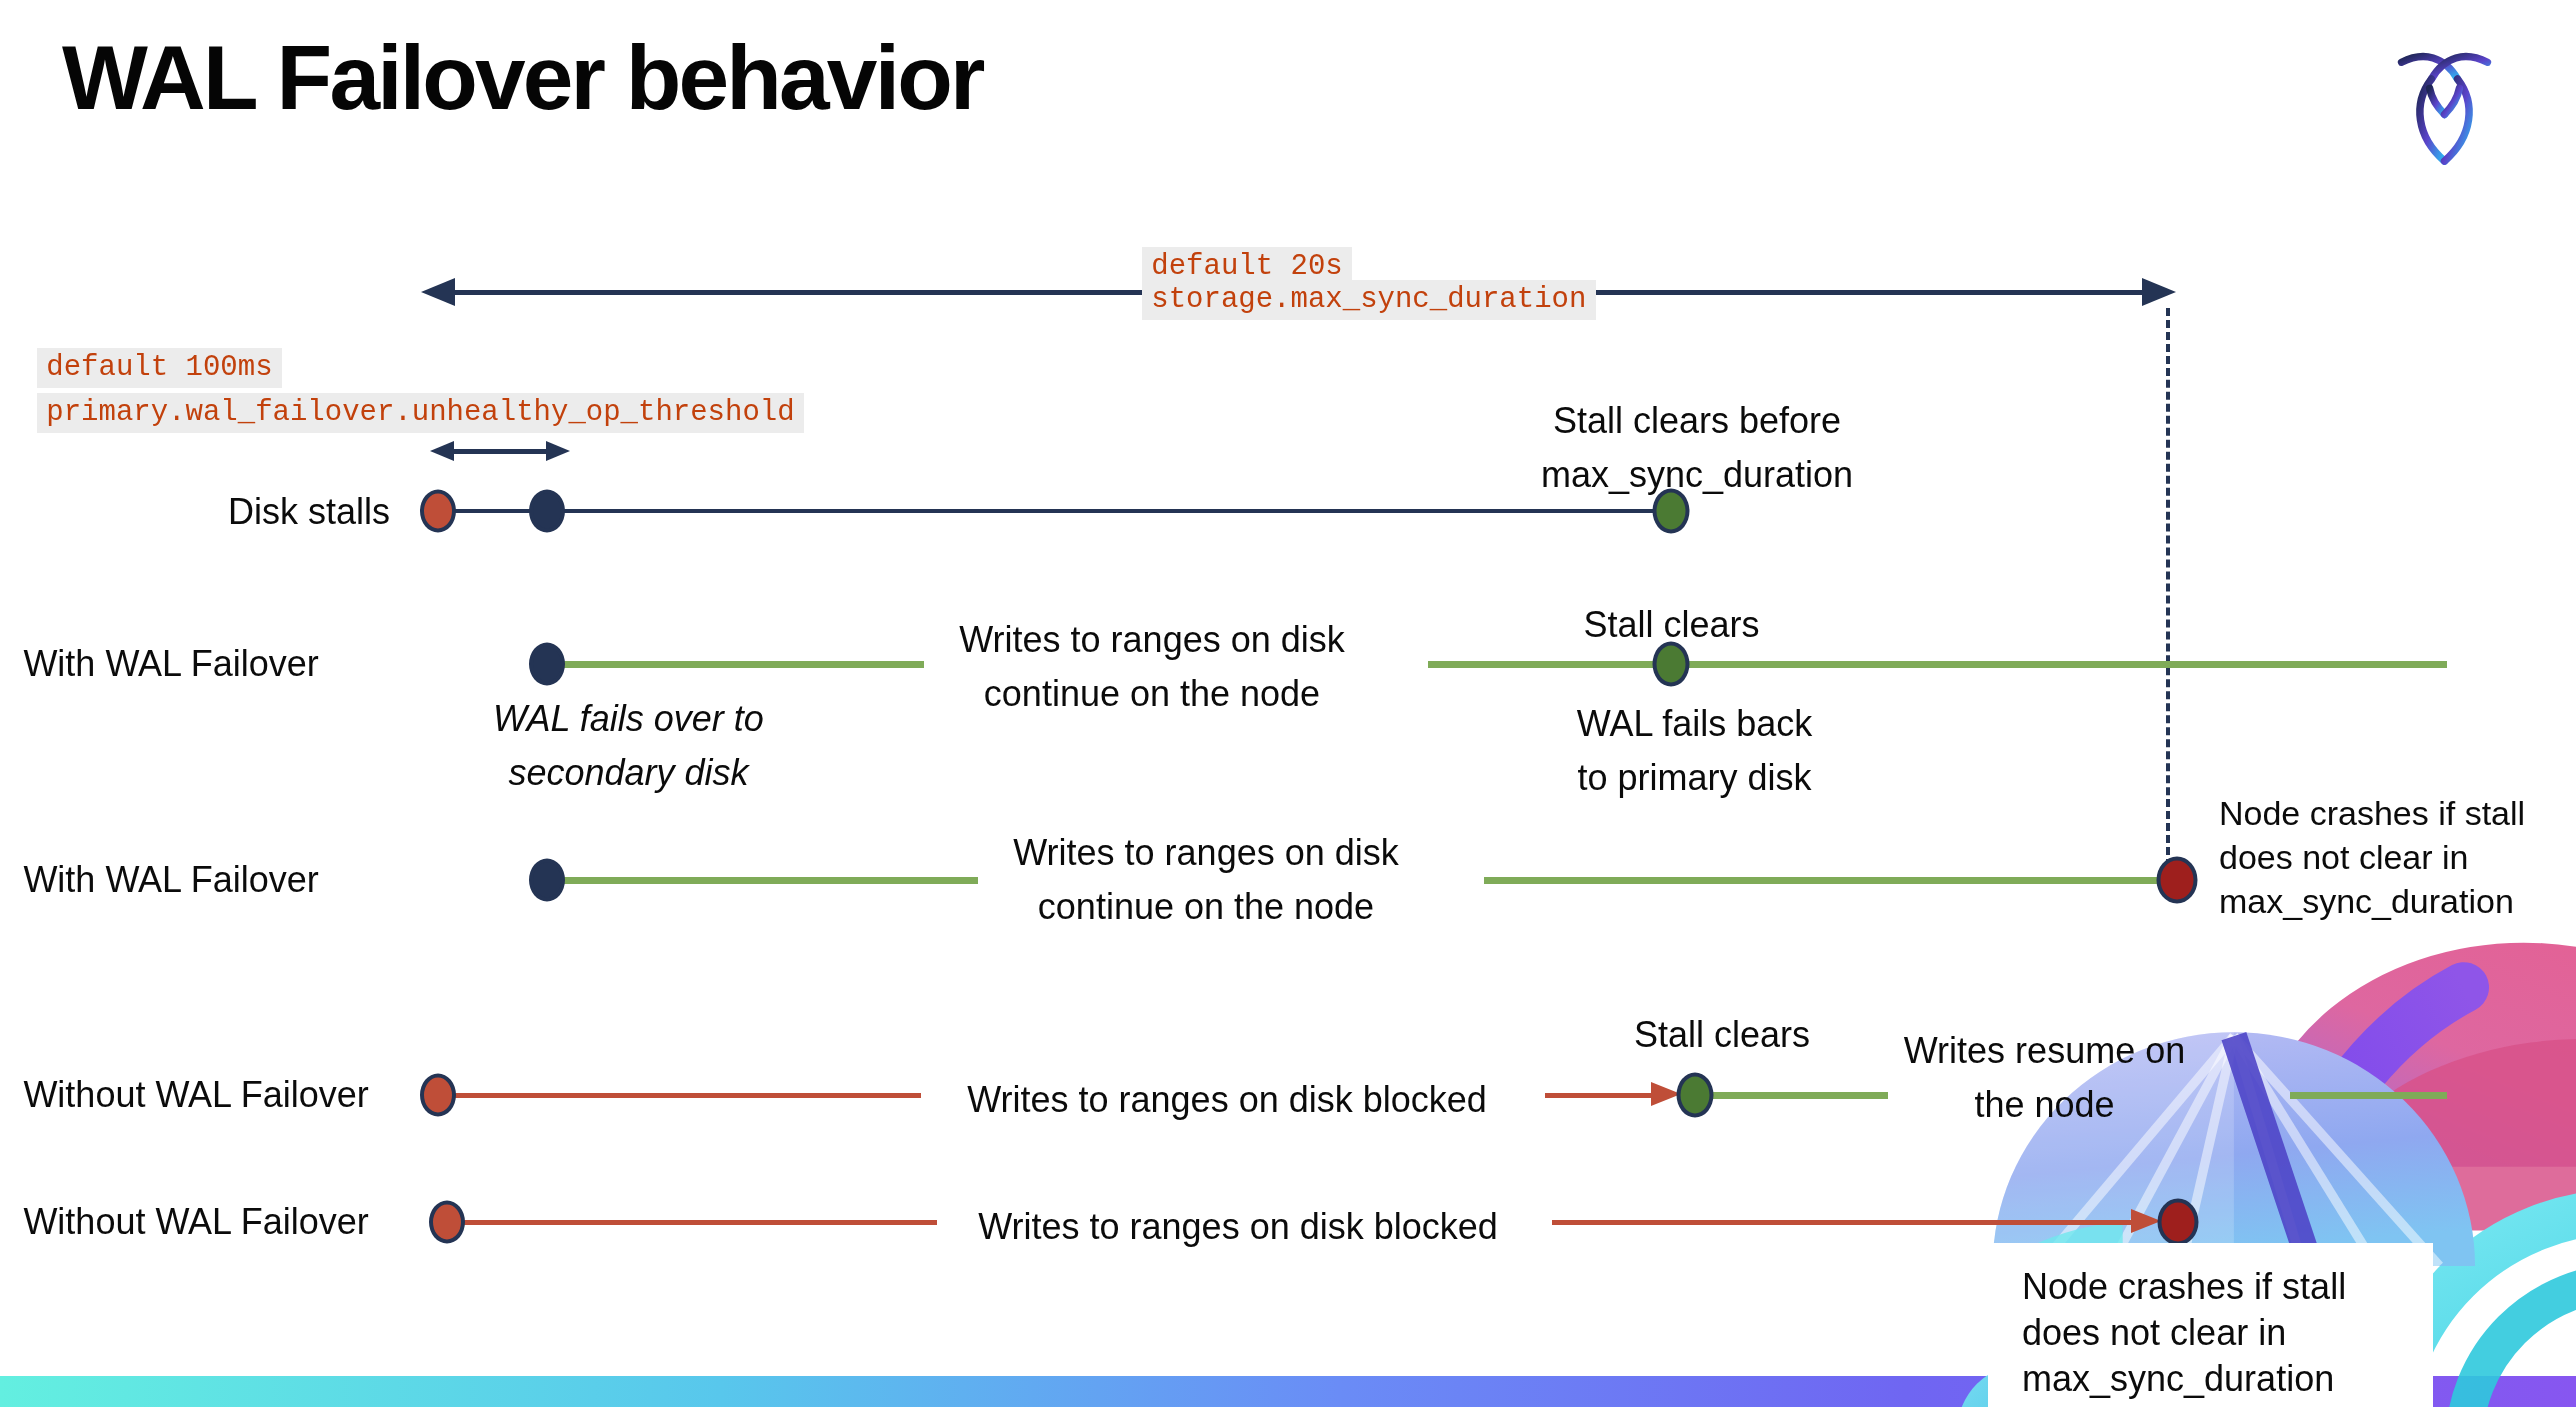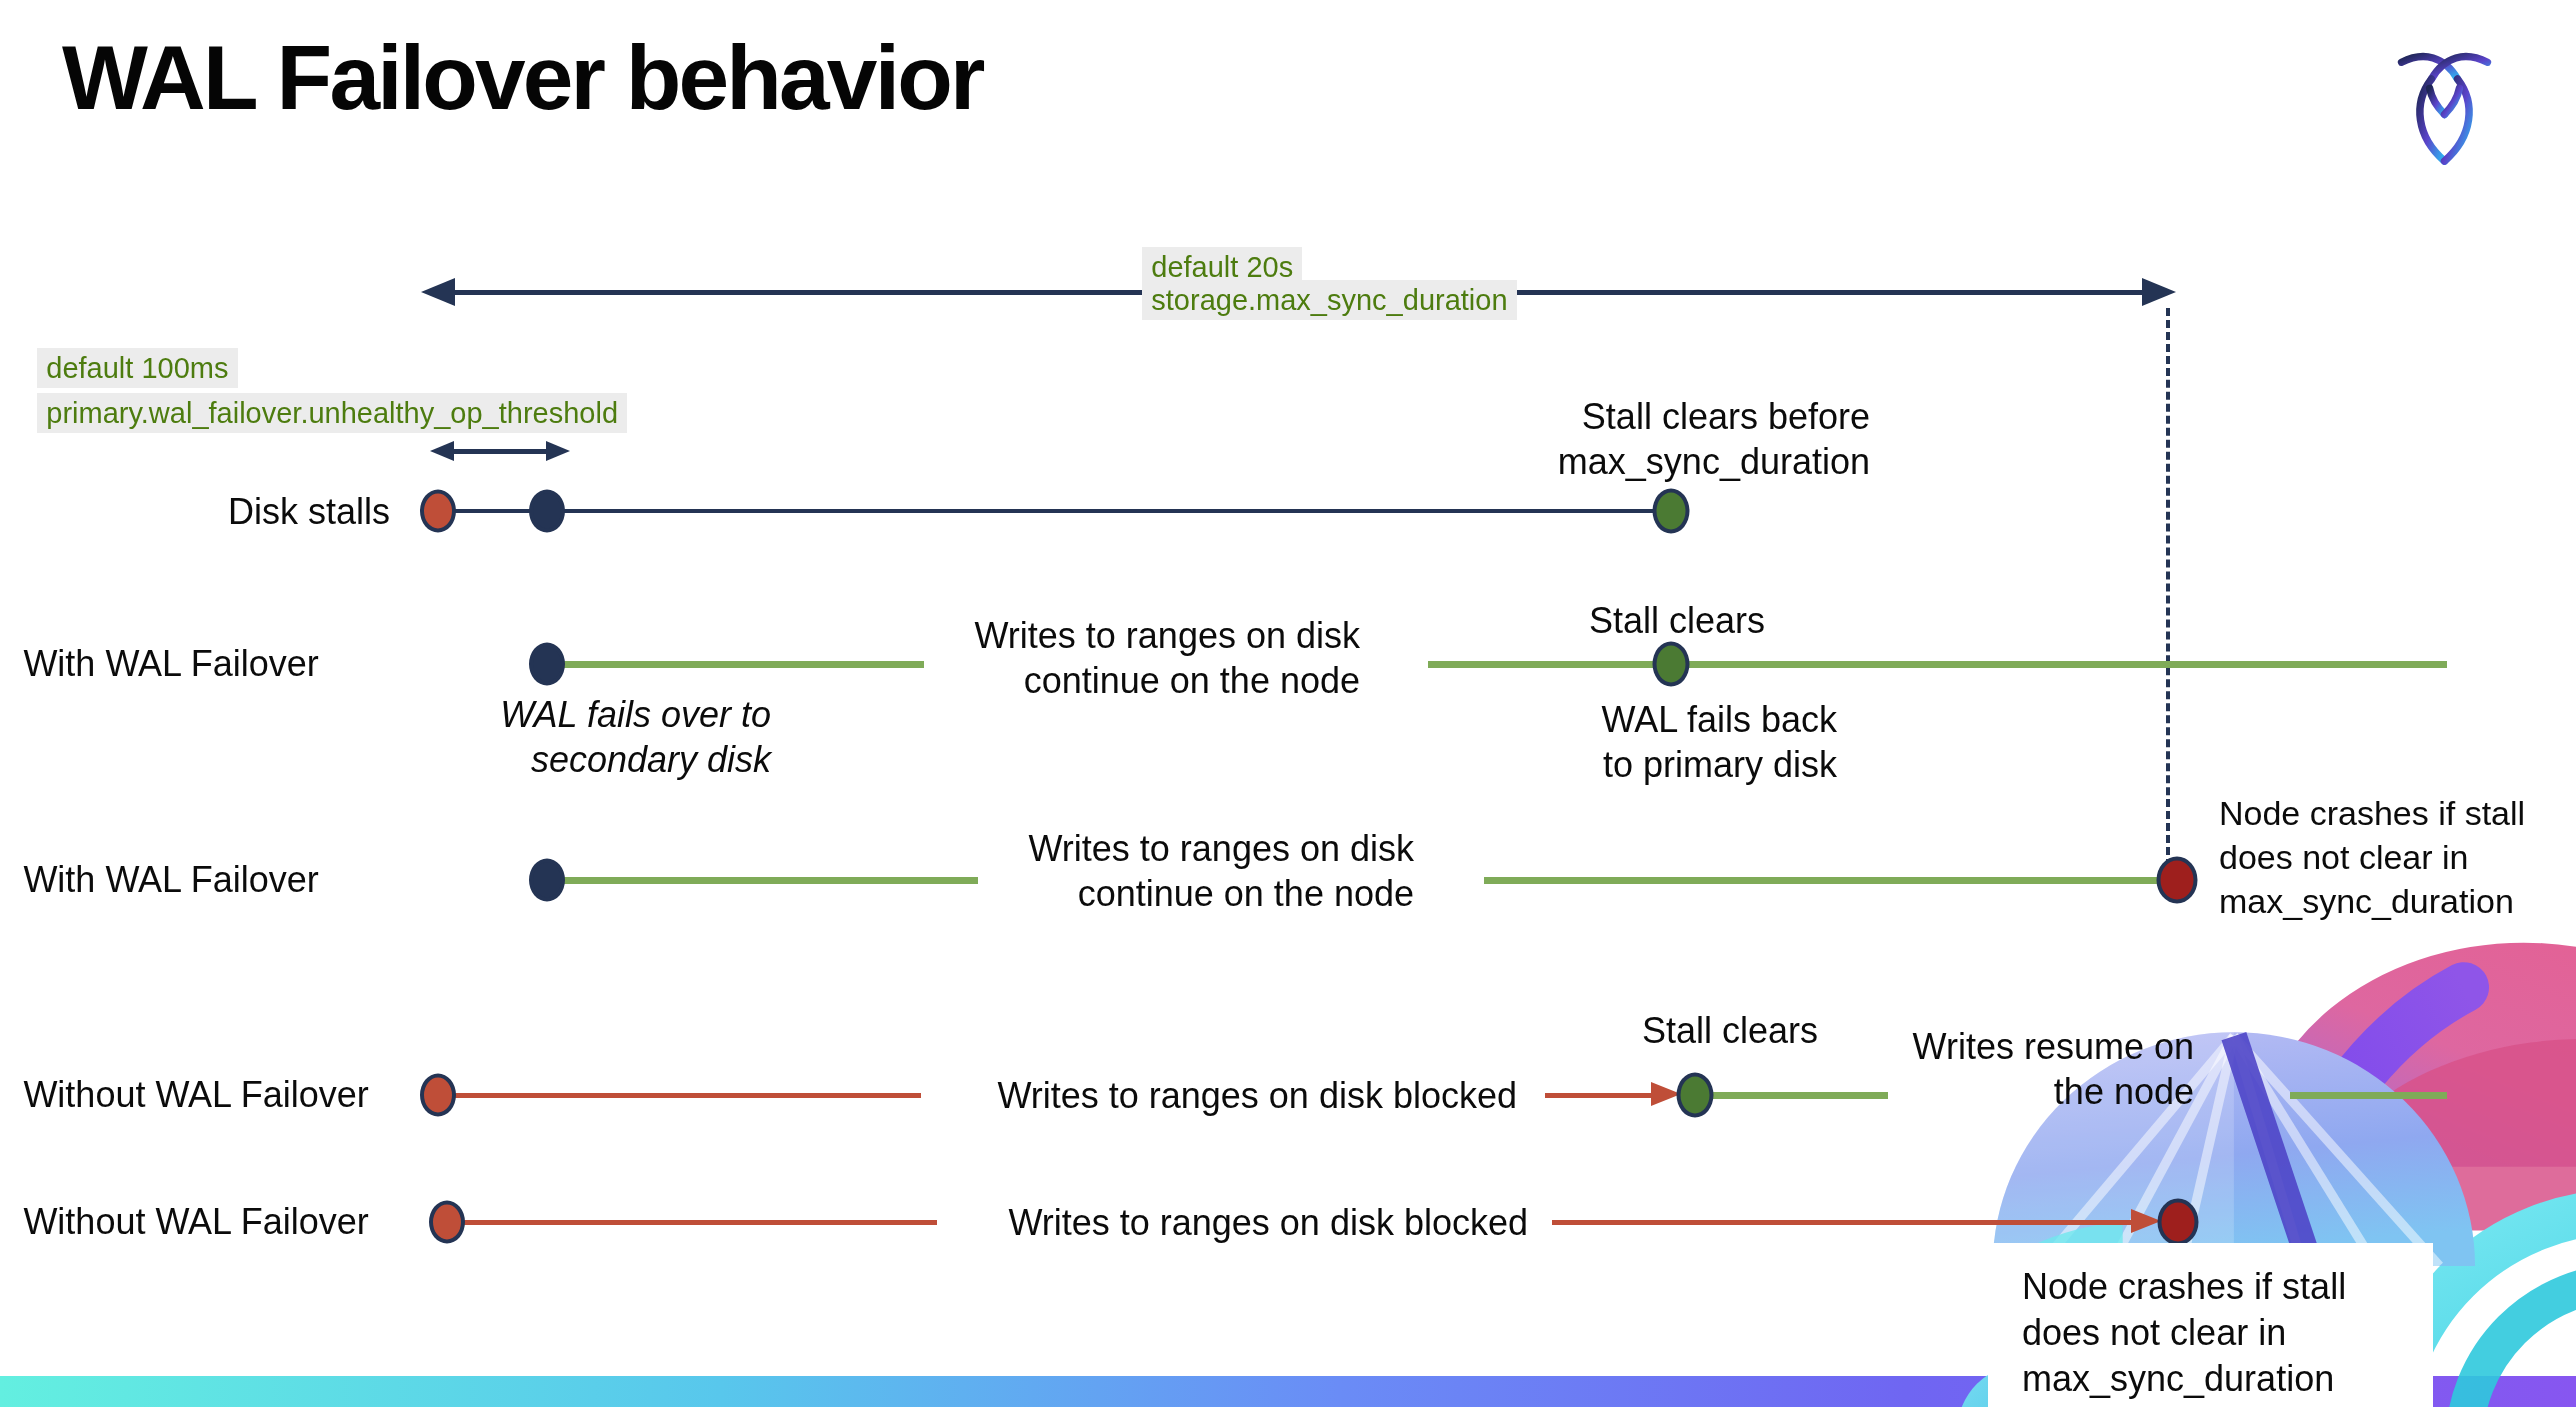--- a/index.html
+++ b/index.html
@@ -17,27 +17,27 @@
     overflow:hidden;font-family:"Liberation Sans",sans-serif;color:var(--ink);
   }
   .title{
     position:absolute;left:62px;top:26px;font-size:91px;font-weight:700;
     letter-spacing:-2.8px;color:#050505;z-index:3;white-space:nowrap;
   }
   .lbl{
     position:absolute;font-size:36px;line-height:43px;white-space:nowrap;z-index:3;
   }
   .note{
-    position:absolute;font-size:36px;line-height:45px;text-align:right;
+    position:absolute;font-size:36px;line-height:54px;text-align:center;
     white-space:pre-line;z-index:3;
   }
   .note.left{text-align:left;}
   .code{
-    position:absolute;font-family:Liberation Sans, sans-serif;font-size:29px;
-    line-height:34px;background:var(--codebg);color:#4d7c0f;padding:2.8px 9.3px;
+    position:absolute;font-family:Liberation Mono, monospace;font-size:29px;
+    line-height:34px;background:var(--codebg);color:#c2410c;padding:2.8px 9.3px;
     white-space:pre;z-index:3;
   }
   .hline{position:absolute;z-index:2;}
   .hline.navy{background:var(--navy);height:3.7px;}
   .hline.green{background:var(--greenline);height:6.5px;}
   .hline.red{background:var(--brick);height:4.7px;}
   .arrowline{position:absolute;background:var(--navy);height:4.7px;z-index:2;}
   .ah{position:absolute;width:0;height:0;z-index:2;}
   .ah.navy-left{border-top:14px solid transparent;border-bottom:14px solid transparent;border-right:34px solid var(--navy);}
   .ah.navy-right{border-top:14px solid transparent;border-bottom:14px solid transparent;border-left:34px solid var(--navy);}

